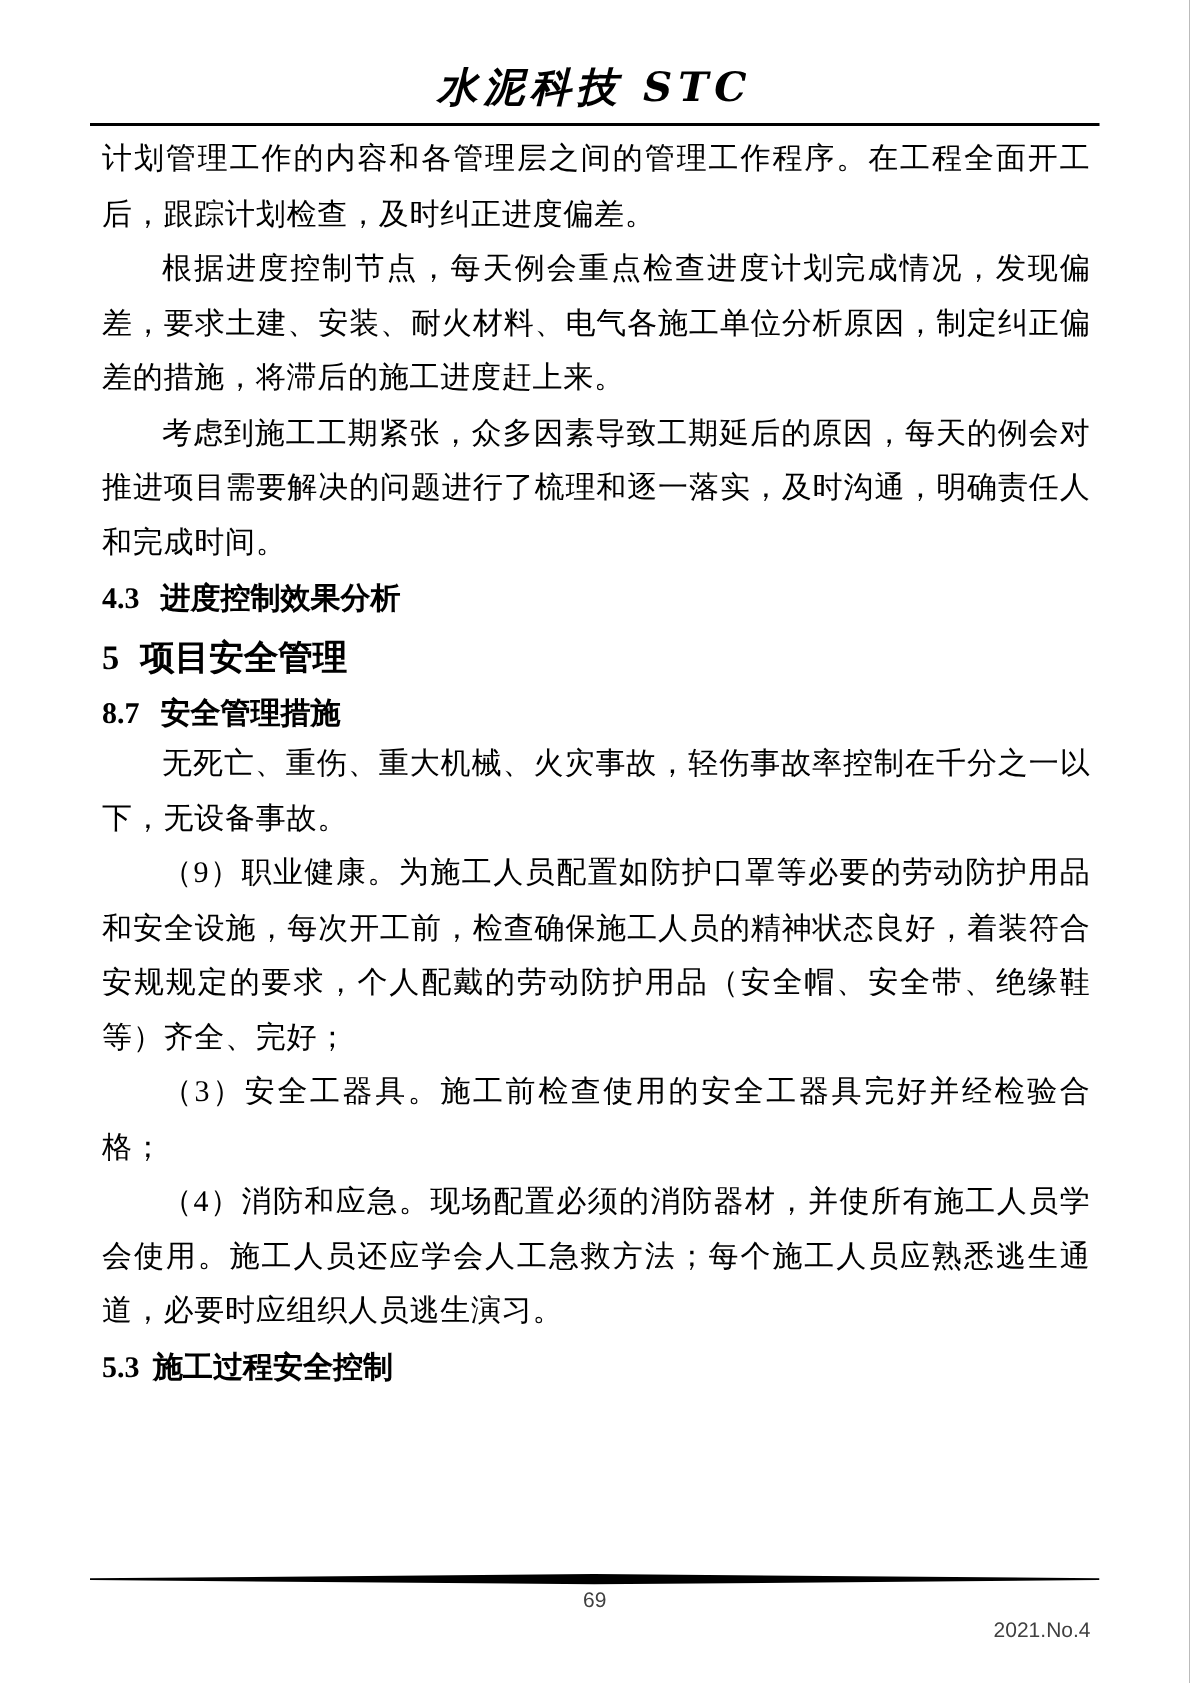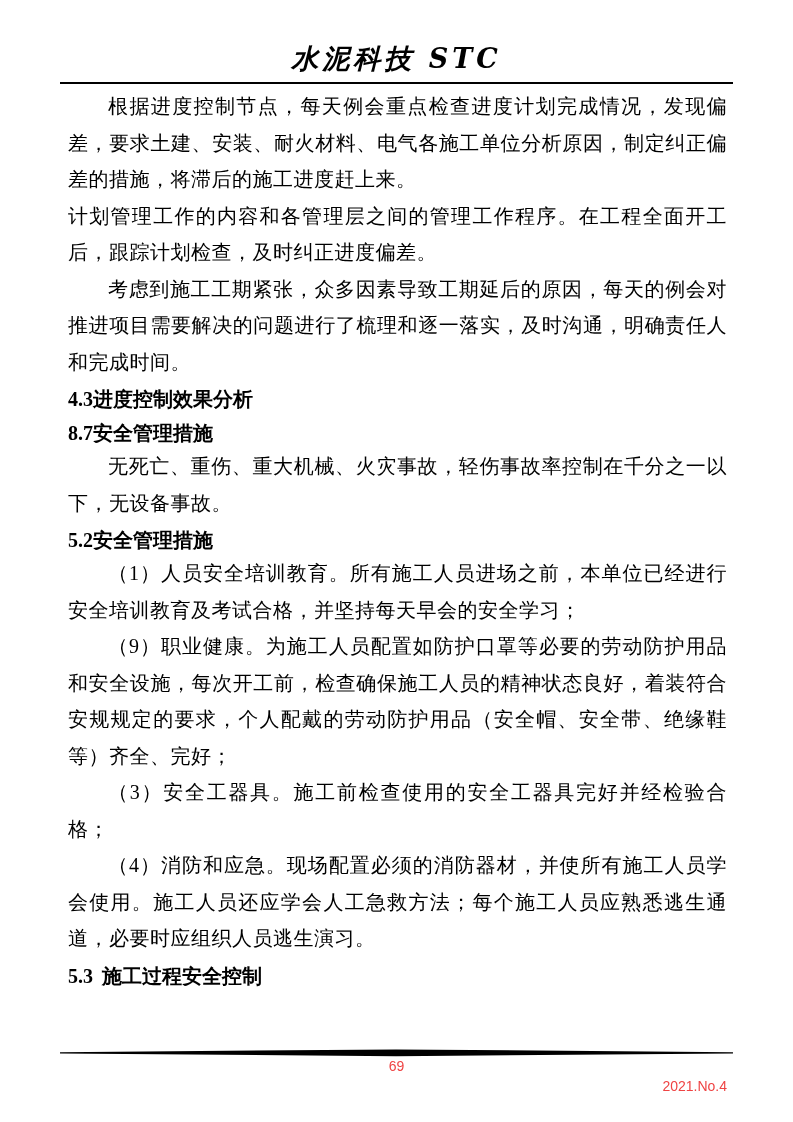--- a/index.html
+++ b/index.html
@@ -39,39 +39,40 @@
     letter-spacing: 0.5px;
   }
   .body-para.indent { text-indent: 2em; }
   .sec-heading {
     font-family: "Liberation Sans", "DejaVu Sans", sans-serif;
     font-weight: bold;
   }
   .sec-heading .num {
     font-family: "Liberation Serif", serif;
     font-weight: bold;
+    margin-right: 14px;
   }
   .h-level2 { font-size: 20px; line-height: 30px; margin-top: 4px; }
   .h-level1 { font-size: 23px; line-height: 36px; margin-top: 6px; }
   .h-tight .num { margin-right: 9px; }
   
   .footer {
     position: absolute;
     left: 60px;
     right: 60px;
     top: 1049px;
   }
   .taper-rule { display: block; width: 100%; height: 8px; }
   .footer-row {
     position: relative;
     height: 20px;
     margin-top: 1px;
     font-family: "Liberation Sans", "DejaVu Sans", sans-serif;
     font-size: 14px;
-    color: #ef4444;
+    color: #404040;
   }
   .page-number {
     position: absolute;
     left: 50%;
     transform: translateX(-50%);
     top: 0;
   }
   .issue-label {
     position: absolute;
     right: 6px;
@@ -84,43 +85,42 @@
 
 <div class="page">
 
   <div class="header">
     <div class="journal-title">水泥科技 STC</div>
     <div class="header-rule"></div>
   </div>
 
   <div class="content">
 
+    <p class="body-para">计划管理工作的内容和各管理层之间的管理工作程序。在工程全面开工后，跟踪计划检查，及时纠正进度偏差。</p>
+
     <p class="body-para indent">根据进度控制节点，每天例会重点检查进度计划完成情况，发现偏差，要求土建、安装、耐火材料、电气各施工单位分析原因，制定纠正偏差的措施，将滞后的施工进度赶上来。</p>
-
-    <p class="body-para">计划管理工作的内容和各管理层之间的管理工作程序。在工程全面开工后，跟踪计划检查，及时纠正进度偏差。</p>
 
     <p class="body-para indent">考虑到施工工期紧张，众多因素导致工期延后的原因，每天的例会对推进项目需要解决的问题进行了梳理和逐一落实，及时沟通，明确责任人和完成时间。</p>
 
     <div class="sec-heading h-level2">
       <span class="num">4.3</span><span>进度控制效果分析</span>
     </div>
 
 
+    <div class="sec-heading h-level1">
+      <span class="num">5</span><span>项目安全管理</span>
+    </div>
 
     <div class="sec-heading h-level2">
       <span class="num">8.7</span><span>安全管理措施</span>
     </div>
 
     <p class="body-para indent">无死亡、重伤、重大机械、火灾事故，轻伤事故率控制在千分之一以下，无设备事故。</p>
 
-    <div class="sec-heading h-level2">
-      <span class="num">5.2</span><span>安全管理措施</span>
-    </div>
 
-    <p class="body-para indent">（1）人员安全培训教育。所有施工人员进场之前，本单位已经进行安全培训教育及考试合格，并坚持每天早会的安全学习；</p>
 
     <p class="body-para indent">（9）职业健康。为施工人员配置如防护口罩等必要的劳动防护用品和安全设施，每次开工前，检查确保施工人员的精神状态良好，着装符合安规规定的要求，个人配戴的劳动防护用品（安全帽、安全带、绝缘鞋等）齐全、完好；</p>
 
     <p class="body-para indent">（3）安全工器具。施工前检查使用的安全工器具完好并经检验合格；</p>
 
     <p class="body-para indent">（4）消防和应急。现场配置必须的消防器材，并使所有施工人员学会使用。施工人员还应学会人工急救方法；每个施工人员应熟悉逃生通道，必要时应组织人员逃生演习。</p>
 
     <div class="sec-heading h-level2 h-tight">
       <span class="num">5.3</span><span>施工过程安全控制</span>
     </div>

